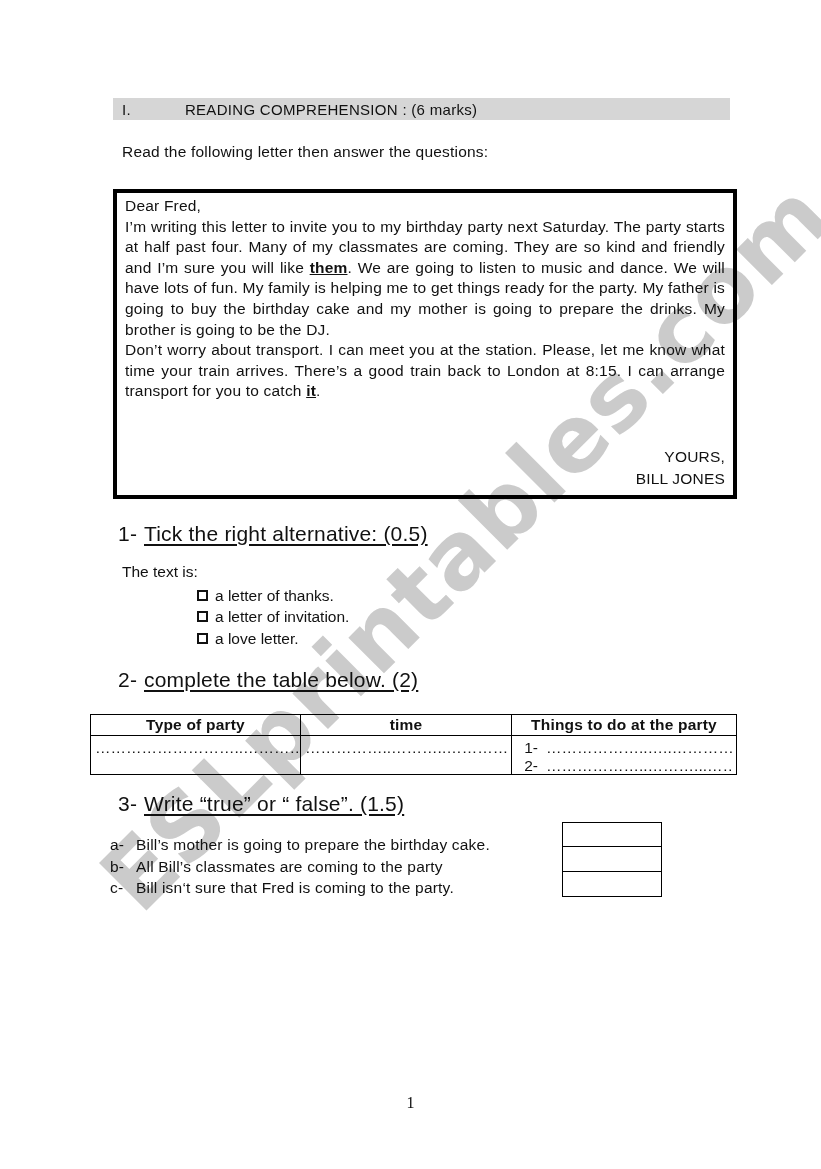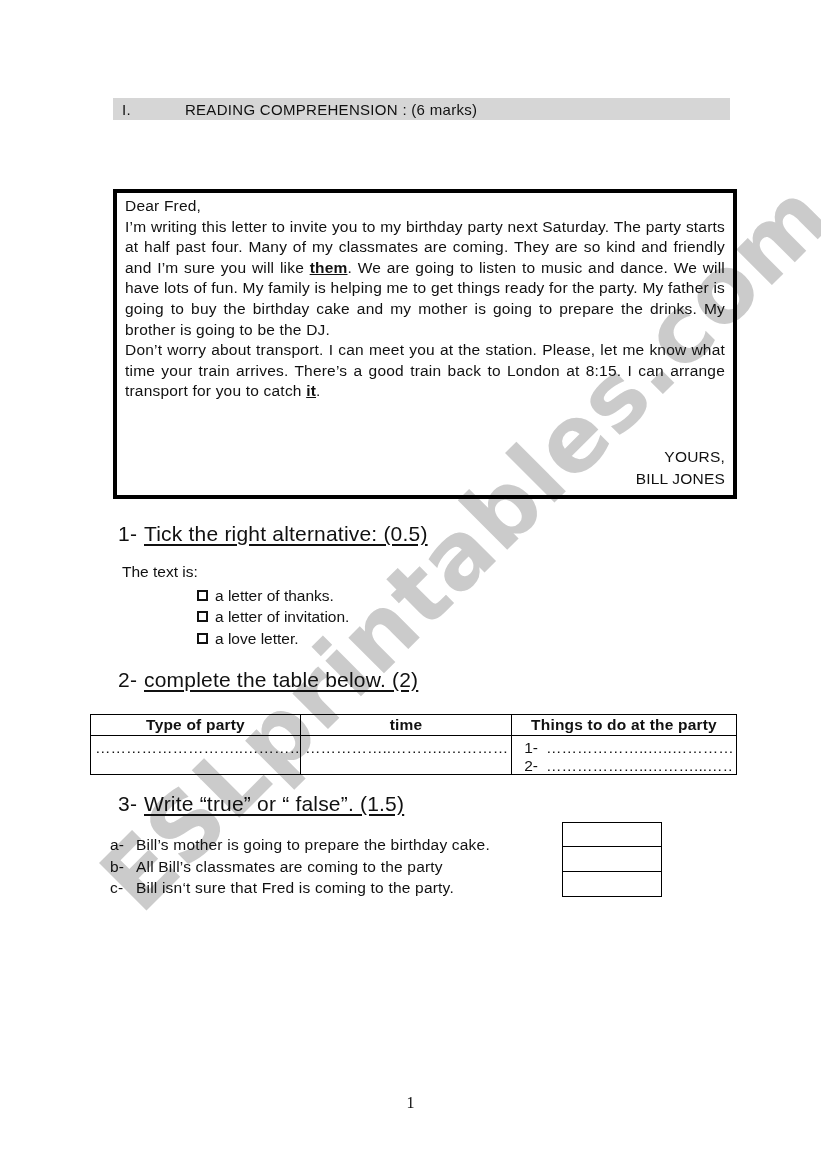--- a/index.html
+++ b/index.html
@@ -175,20 +175,21 @@
 
   <div class="watermark">ESLprintables.com</div>
 
   <div class="content">
 
     <div class="header-bar">
       <span class="numeral">I.</span>
       <span class="bar-title">READING COMPREHENSION : (6 marks)</span>
     </div>
 
+    <div class="intro">Read the following letter then answer the questions:</div>
 
     <div class="letterbox">
       <p class="nojust">Dear Fred,</p>
       <p><span>I’m writing this letter to invite you to my birthday party next Saturday. The party starts at half past four. Many of my classmates are coming. They are so kind and friendly and I’m sure you will like </span><span class="letter-em">them</span><span>. We are going to listen to music and dance. We will have lots of fun. My family is helping me to get things ready for the party. My father is going to buy the birthday cake and my mother is going to prepare the drinks. My brother is going to be the DJ.</span></p>
       <p><span>Don’t worry about transport. I can meet you at the station. Please, let me know what time your train arrives. There’s a good train back to London at 8:15. I can arrange transport for you to catch </span><span class="letter-em">it</span><span>.</span></p>
       <div class="letter-close">
         <div>YOURS,</div>
         <div>BILL JONES</div>
       </div>
     </div>

